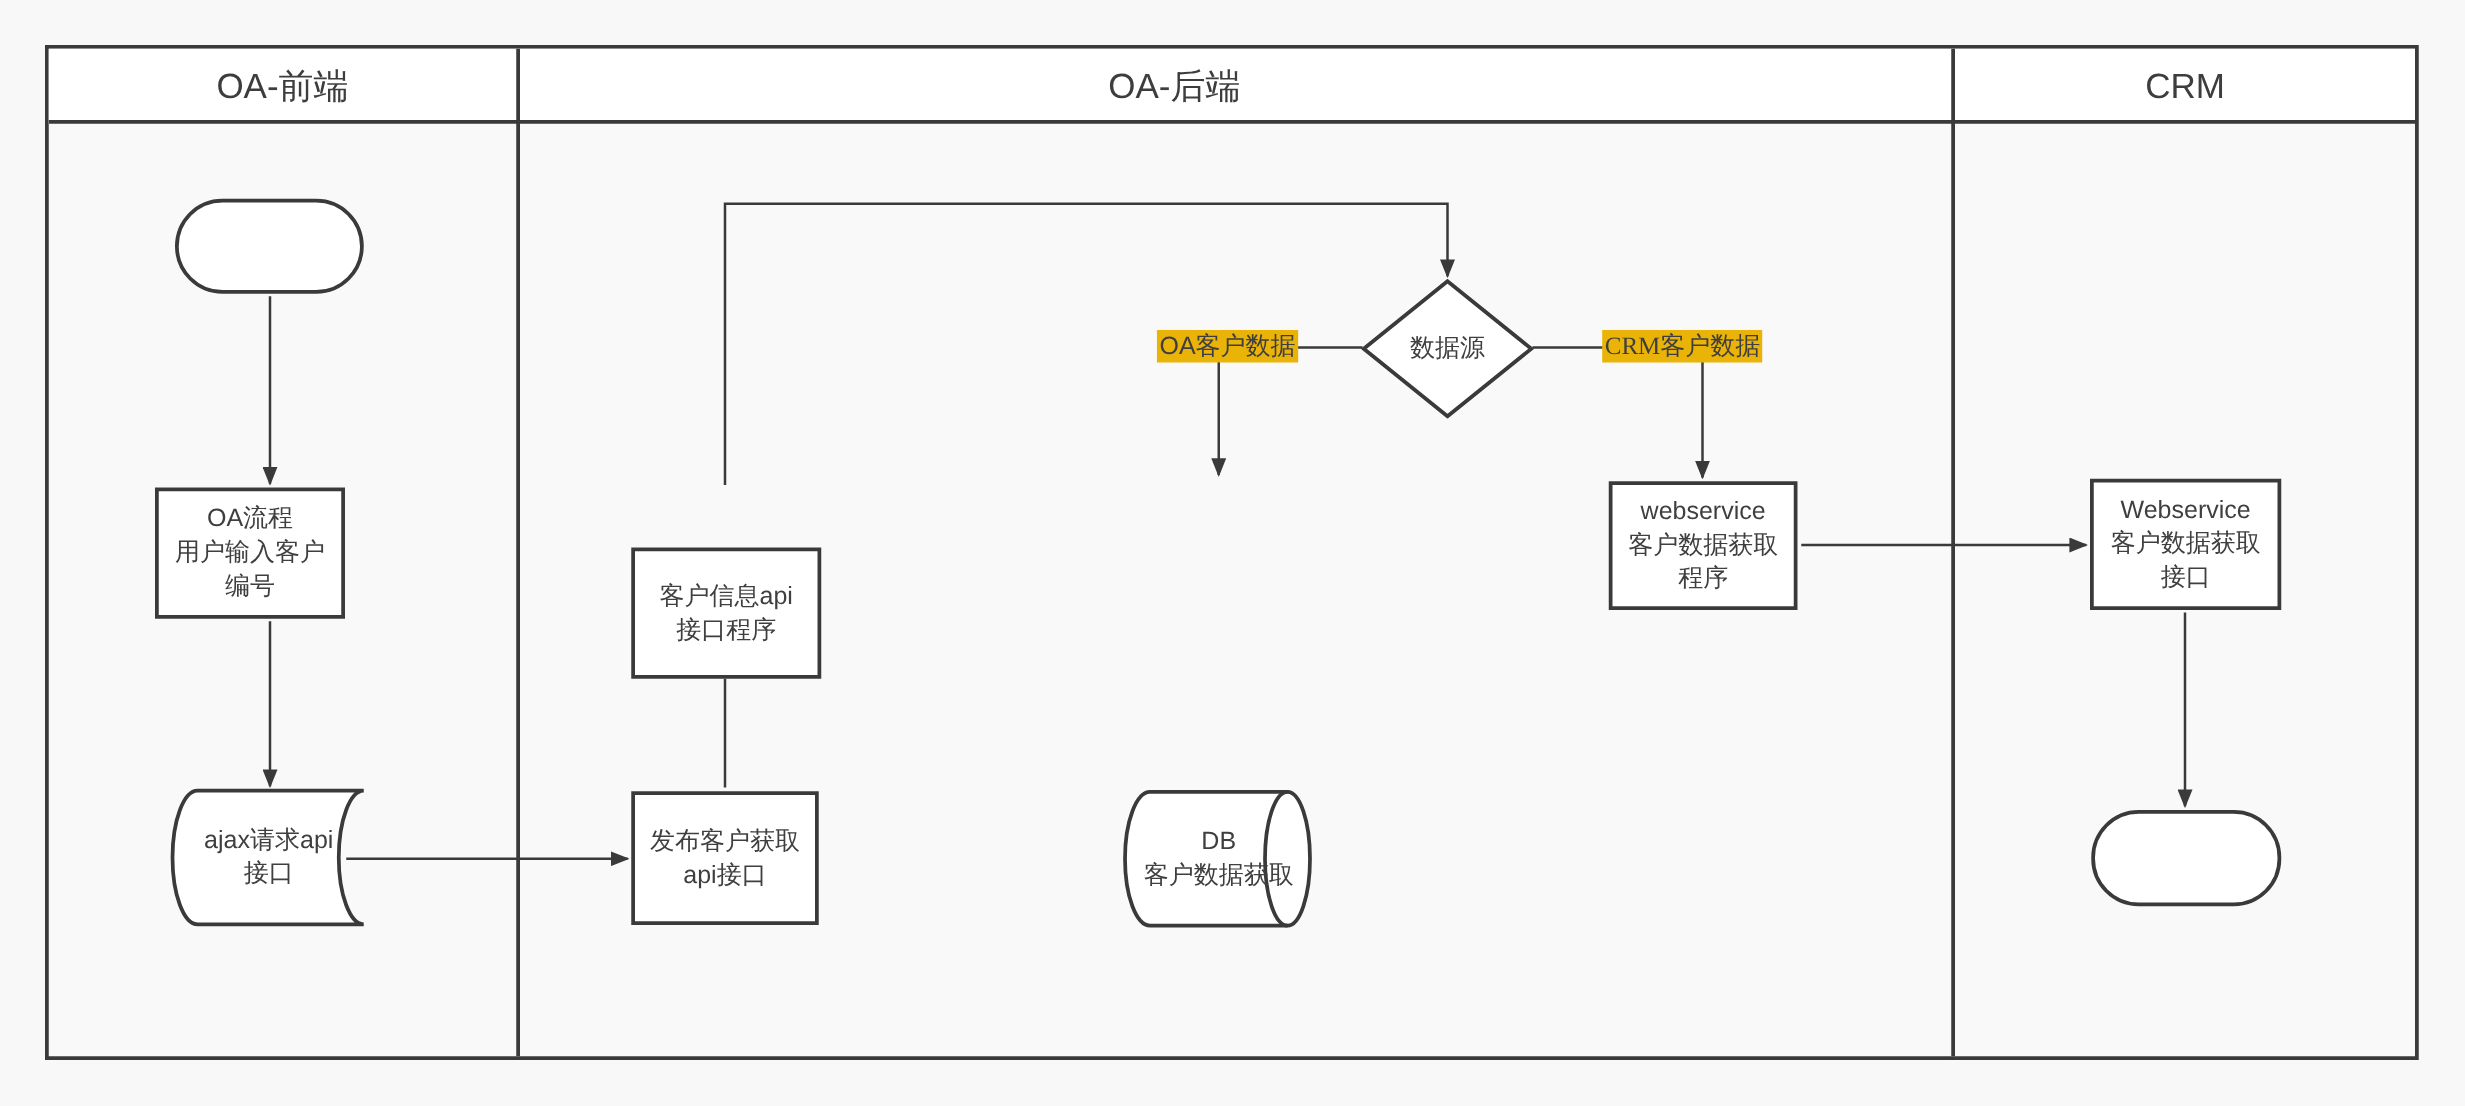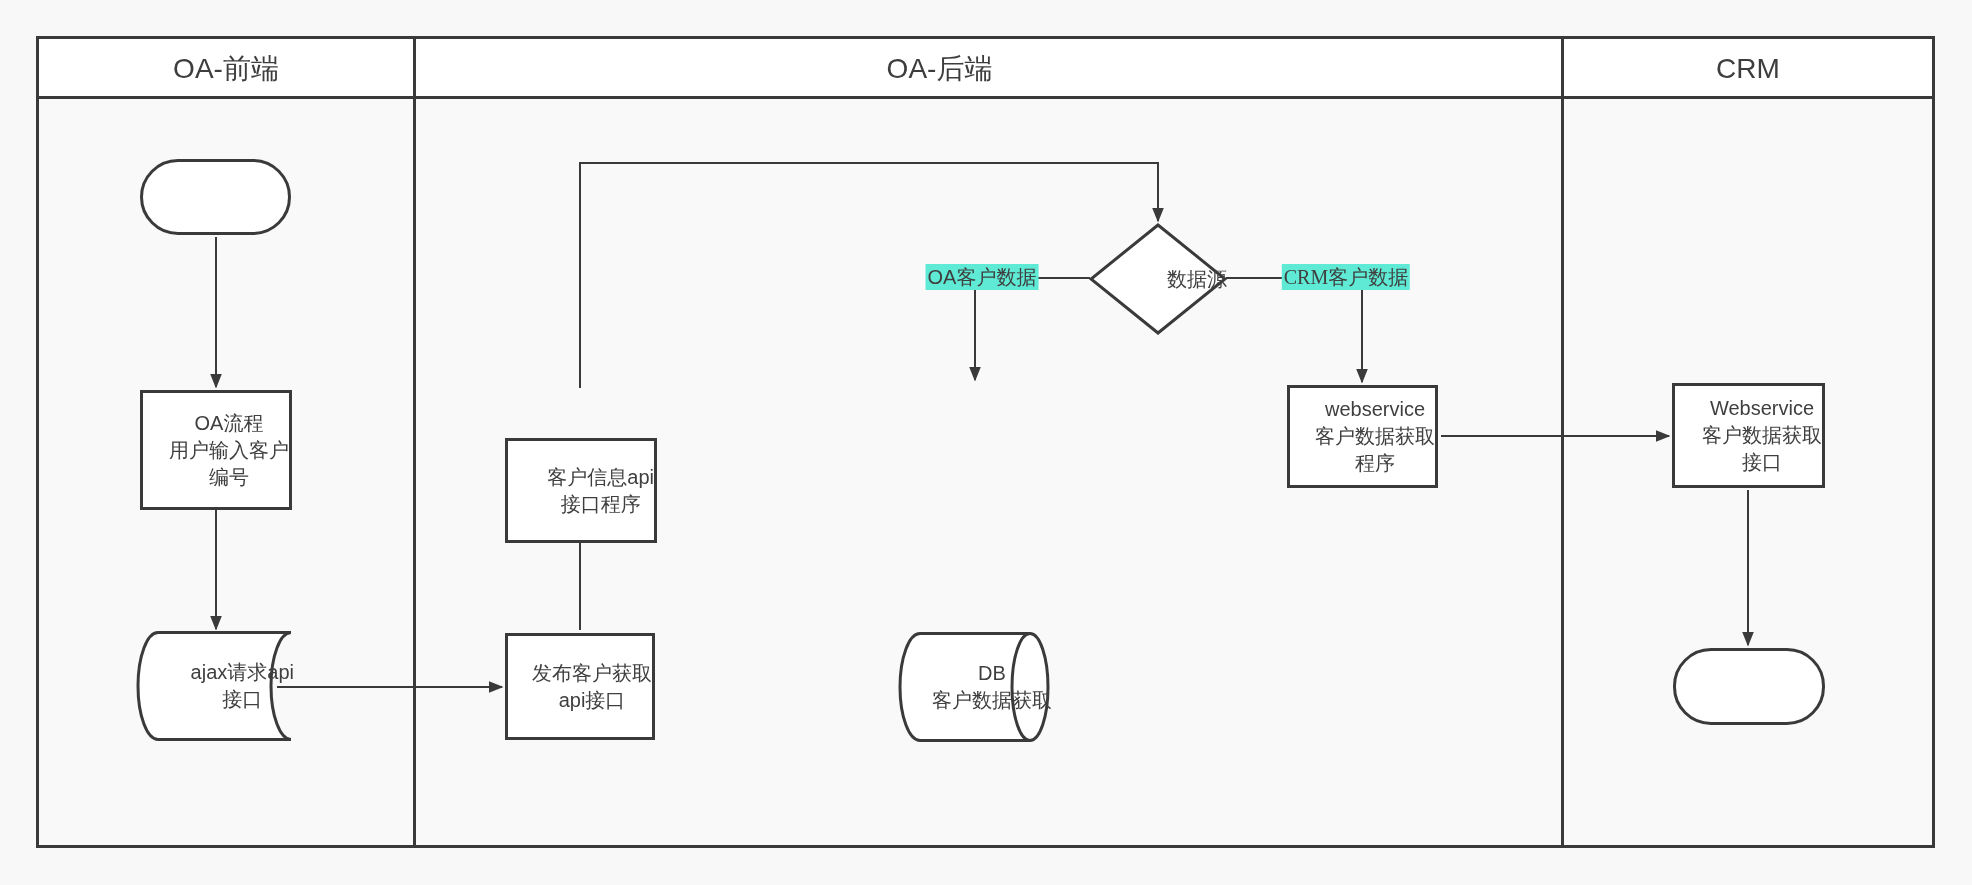--- a/index.html
+++ b/index.html
@@ -24,36 +24,36 @@
   .lane-header-label{
     position:absolute;top:0;height:60px;line-height:60px;text-align:center;
     font-size:28px;color:#3d3d3d;
   }
   
   svg.edges{position:absolute;left:0;top:0;width:1972px;height:885px;pointer-events:none;}
   svg.edges path.edge{stroke:#3a3a3a;stroke-width:2;fill:none;}
   
   .node{
     position:absolute;box-sizing:border-box;display:flex;
-    align-items:center;justify-content:flex-end;text-align:center;
+    align-items:center;justify-content:center;text-align:center;
   }
   .node.box{background:#ffffff;border:3px solid #3a3a3a;}
   .node.stadium{background:#ffffff;border:3px solid #3a3a3a;border-radius:38px;}
   .nlabel{
     font-size:20px;line-height:27px;color:#3f3f3f;
     white-space:pre-line;display:block;
   }
   .svgnode svg{position:absolute;left:0;top:0;}
   .svgnode .nlabel{position:relative;z-index:2;}
   .shape-path{fill:#ffffff;stroke:#3a3a3a;stroke-width:3;}
   .shape-arc{fill:none;stroke:#3a3a3a;stroke-width:3;}
   
   .edge-label{
     position:absolute;transform:translateX(-50%);
-    background:#5eead4;padding:0 2px;
+    background:#eab308;padding:0 2px;
     font-size:20px;line-height:26px;color:#3f3f3f;white-space:nowrap;z-index:3;
   }
 </style>
 </head>
 <body>
 
 <div class="canvas">
 
   <div class="pool">
     <div class="pool-inner">
@@ -80,21 +80,21 @@
     <path class="edge" d="M 1090 278 L 975 278 L 975 380" marker-end="url(#ah)"></path>
     <path class="edge" d="M 1226 278 L 1362 278 L 1362 382" marker-end="url(#ah)"></path>
     <path class="edge" d="M 1441 436 L 1669 436" marker-end="url(#ah)"></path>
     <path class="edge" d="M 1748 490 L 1748 645" marker-end="url(#ah)"></path>
   </svg>
 
   <div class="node stadium" style="left:140px;top:159px;width:151px;height:76px;">
     <span class="nlabel"></span>
   </div>
 
-  <div class="node box" style="left:140px;top:390px;width:152px;height:120px;">
+  <div class="node box" style="left:124px;top:390px;width:152px;height:105px;">
     <span class="nlabel">OA流程
 用户输入客户
 编号</span>
   </div>
 
   <div class="node svgnode" style="left:136px;top:630px;width:158px;height:112px;">
     <svg width="158" height="112" viewBox="0 0 158 112">
       <path class="shape-path" d="M 22 2.5 L 155 2.5 A 20 53.5 0 0 0 155 109.5 L 22 109.5 A 20 53.5 0 0 1 22 2.5 Z"></path>
     </svg>
     <span class="nlabel">ajax请求api

